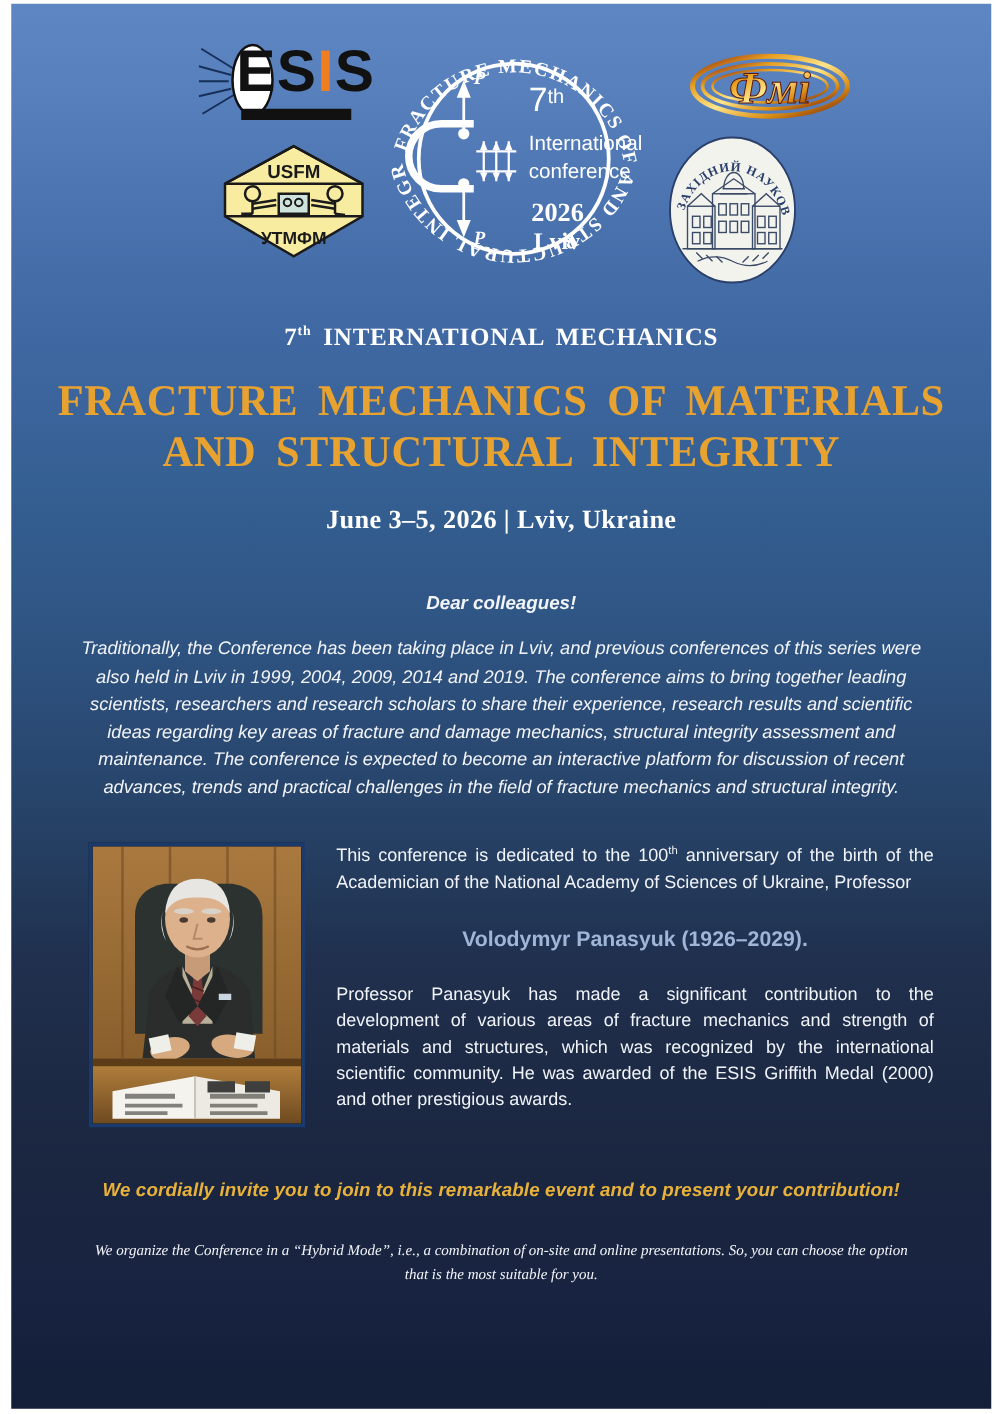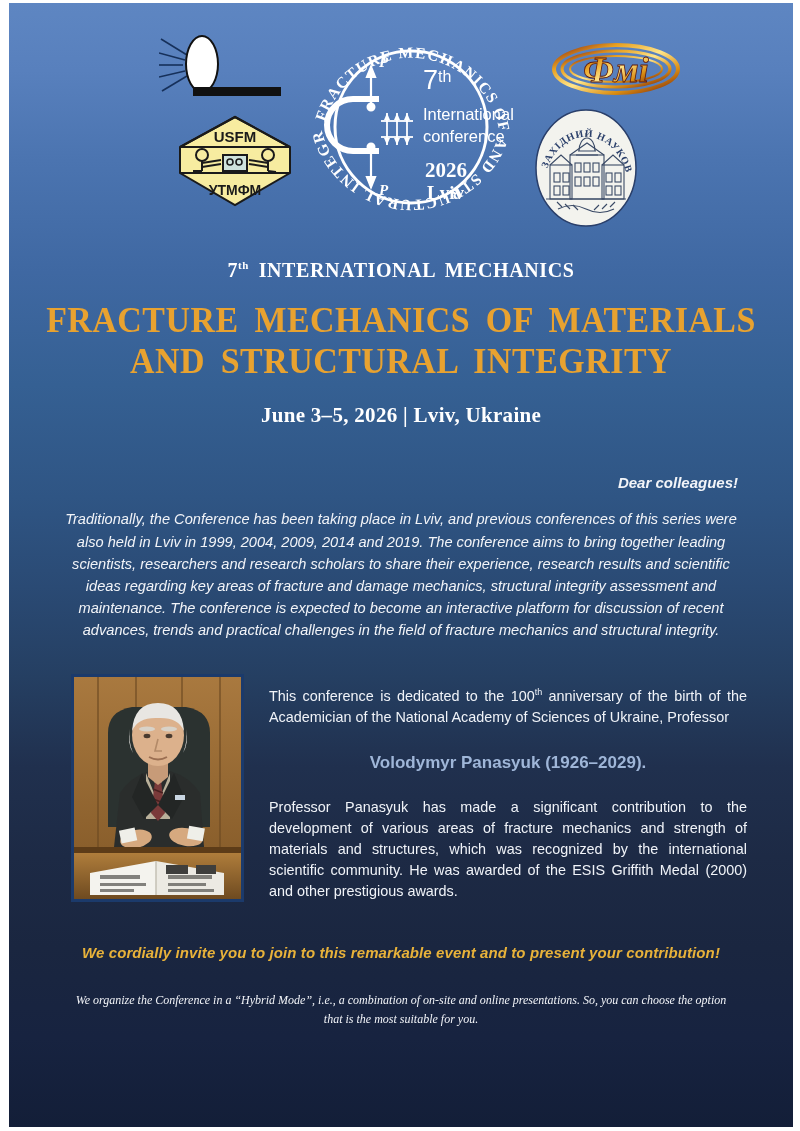--- a/index.html
+++ b/index.html
@@ -137,29 +137,28 @@
     font-style: italic;
     font-size: 14.6px;
     line-height: 1.52;
     color: #f2f4f8;
   }
   .intro .salute {
     display: block;
     font-weight: bold;
     margin-bottom: 14px;
     font-size: 15px;
-    text-align: right;
   }
 
   
   .dedication {
     display: flex;
     margin: 33px 0 0 0;
     padding: 0 46px 0 62px;
-    align-items: flex-end;
+    align-items: flex-start;
   }
   .photo-frame {
     flex: 0 0 auto;
     width: 173px; height: 228px;
     border: 3px solid #1b3a6b;
     background: #0f1b2e;
     overflow: hidden;
     position: relative;
   }
   .photo-frame svg { display: block; }
@@ -213,20 +212,21 @@
       <svg width="130" height="68" viewBox="0 0 130 68">
         <g stroke="#16305a" stroke-width="1.6" fill="none">
           <line x1="2" y1="8" x2="28" y2="24"></line>
           <line x1="0" y1="22" x2="26" y2="29"></line>
           <line x1="0" y1="34" x2="24" y2="34"></line>
           <line x1="0" y1="46" x2="26" y2="40"></line>
           <line x1="3" y1="60" x2="28" y2="45"></line>
         </g>
       </svg>
       <div class="esis-ellipse"></div>
+      <div class="esis-letters"><span class="k">E</span><span class="k">S</span><span class="o">I</span><span class="k">S</span></div>
       <div class="esis-bar"></div>
     </div>
 
     <div class="usfm">
       <svg width="116" height="92" viewBox="0 0 116 92">
         <polygon points="58,2 113,32 113,58 58,90 3,58 3,32" fill="#f7ecA0" stroke="#1a1a1a" stroke-width="2"></polygon>
         <polyline points="3,32 58,2 113,32" fill="none" stroke="#1a1a1a" stroke-width="2"></polyline>
         <line x1="3" y1="32" x2="113" y2="32" stroke="#1a1a1a" stroke-width="2"></line>
         <line x1="3" y1="58" x2="113" y2="58" stroke="#1a1a1a" stroke-width="2"></line>
         <text x="58" y="27" text-anchor="middle" font-family="Liberation Sans, sans-serif" font-size="15" font-weight="bold" fill="#1a1a1a">USFM</text>

